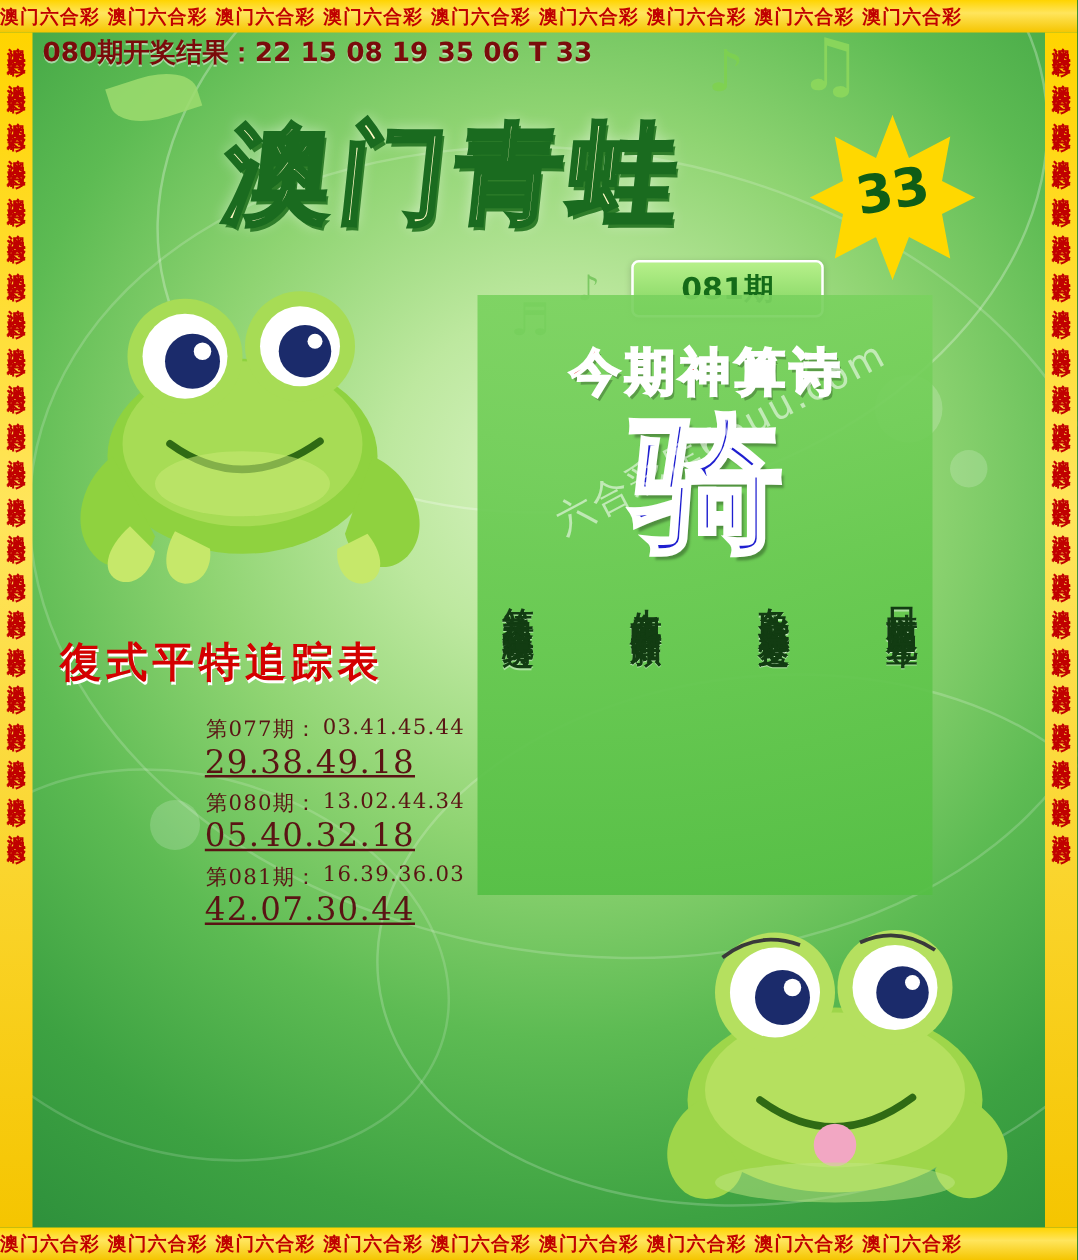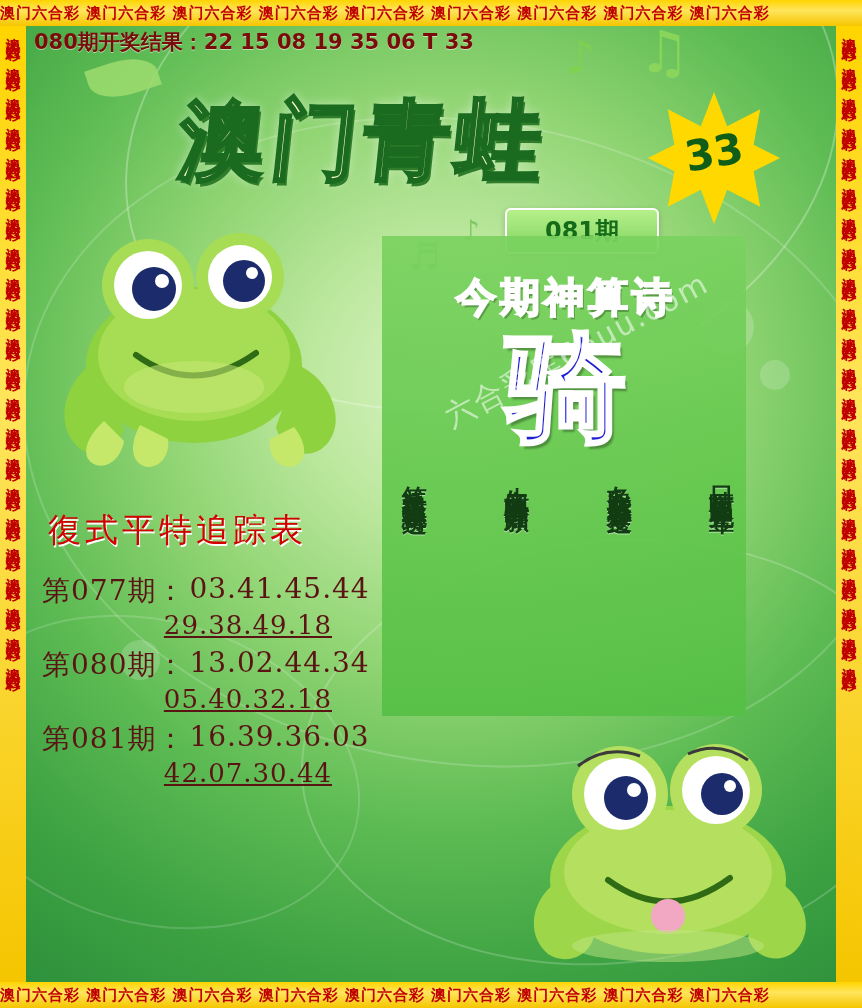--- a/index.html
+++ b/index.html
@@ -106,29 +106,29 @@
   .poem-col{
     writing-mode:vertical-rl;text-orientation:upright;
     font-family:"DejaVu Sans", sans-serif;font-size:25px;line-height:33px;letter-spacing:4px;
     color:#123c12;font-weight:bold;
     text-shadow:0 1px 0 rgba(255,255,255,.45);
   }
 
   
   .table-title{
     position:absolute;left:48px;top:508px;width:320px;
-    font-family:"DejaVu Sans", sans-serif;font-weight:normal;font-size:33px;letter-spacing:4px;
+    font-family:"DejaVu Sans", sans-serif;font-weight:bold;font-size:33px;letter-spacing:4px;
     color:#d40000;
     text-shadow:1px 2px 0 #fff;
   }
   .rows{position:absolute;left:42px;top:572px;width:330px;}
   .row{margin-bottom:6px;}
   .row .line1{
-    font-family:"DejaVu Serif", serif;font-size:28px;color:#5a1414;letter-spacing:1px;
-    display:flex;justify-content:flex-start;
+    font-family:"DejaVu Serif", serif;font-size:17px;color:#5a1414;letter-spacing:1px;
+    display:flex;justify-content:flex-end;
   }
   .row .lbl{color:#5a1414;margin-right:4px;}
   .row .n1{color:#5a1414;}
   .row .line2{
     font-family:"DejaVu Serif", serif;font-size:26px;color:#5a1414;
     text-align:right;width:290px;letter-spacing:1px;text-decoration:underline;
   }
 
   
   .watermark{

